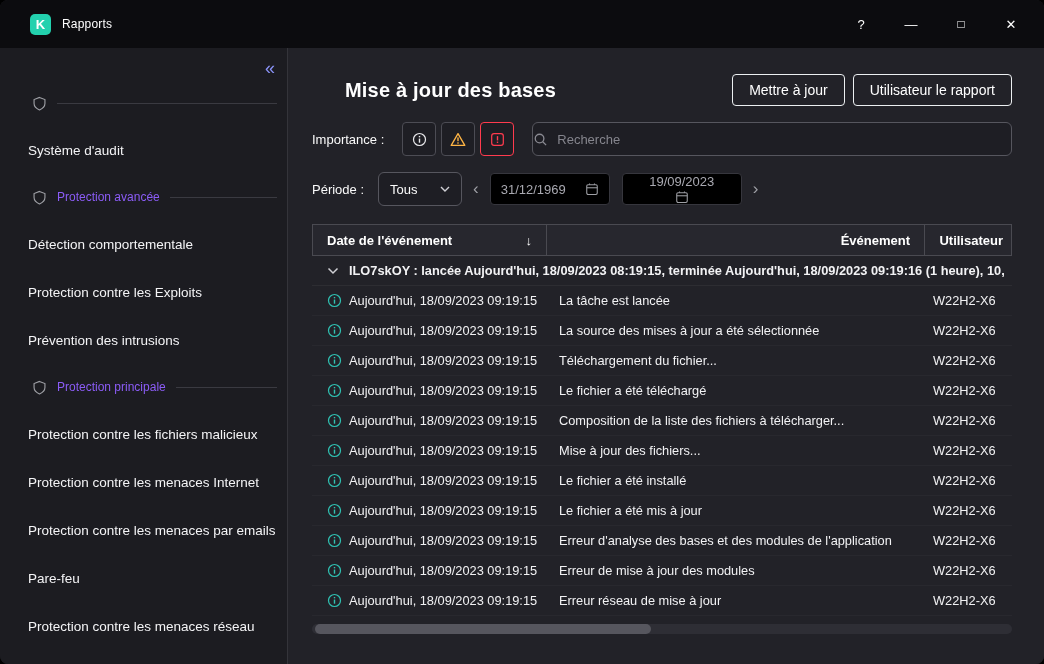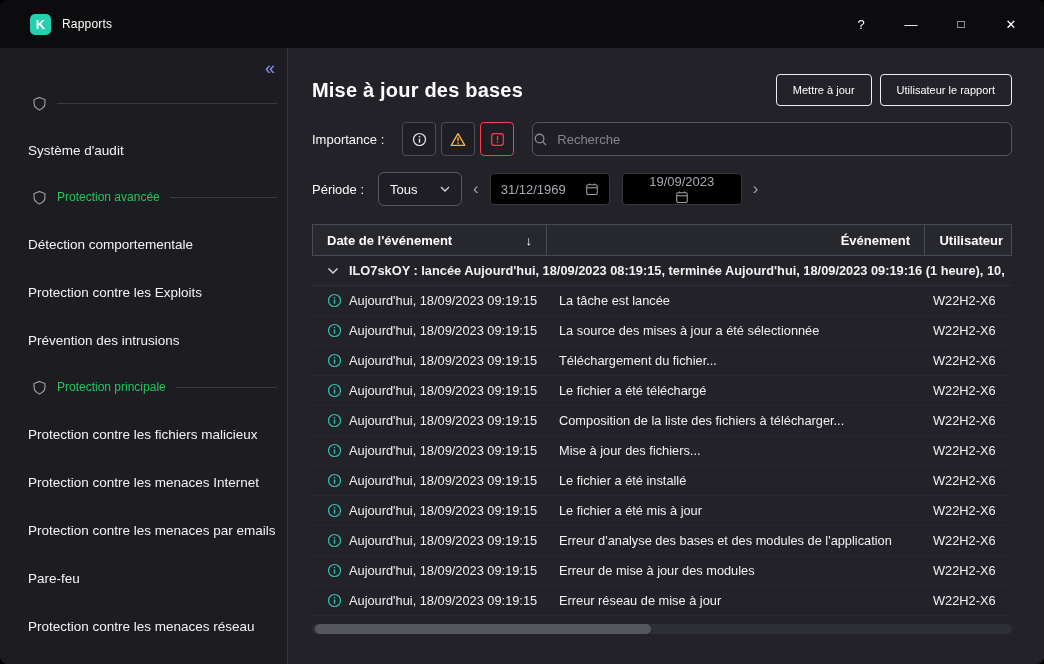--- a/index.html
+++ b/index.html
@@ -12,29 +12,29 @@
   .win-title { color:#fff; font-size:12px; margin-left:11px; letter-spacing:.2px; }
   .win-controls { margin-left:auto; display:flex; align-items:center; gap:24px; }
   .wc { background:none; border:none; color:#fff; font-size:13px; width:26px; height:26px; cursor:pointer; font-family:inherit; }
   .wc.max { font-size:12px; }
   
   .body { flex:1; display:flex; min-height:0; }
   .sidebar { flex:0 0 288px; width:288px; background:#1c1c21; border-right:1px solid #34343a; padding-top:8px; overflow:hidden; }
   .collapse-row { height:24px; display:flex; justify-content:flex-end; padding-right:12px; }
   .collapse-btn { background:none; border:none; color:#8a93f8; font-size:18px; line-height:20px; cursor:pointer; font-family:inherit; }
   .sb-section { height:46px; display:flex; align-items:center; gap:10px; padding:0 10px 0 32px; }
-  .sb-sec-lbl { color:#22c55e; font-size:12px; white-space:nowrap; }
+  .sb-sec-lbl { color:#8b5cf6; font-size:12px; white-space:nowrap; }
   .sb-line { flex:1; height:1px; background:#3a3a41; }
   .sb-item { height:48px; display:flex; align-items:center; padding-left:28px; color:#f4f4f6; font-size:13.5px; cursor:pointer; }
   
   .main { flex:1; background:#222228; padding:26px 32px 0 24px; min-width:0; }
-  .main-header { display:flex; align-items:center; justify-content:space-between; }
+  .main-header { display:flex; align-items:center; justify-content:space-between;margin-left:33px; }
   .page-title { color:#fff; font-size:20px; font-weight:700; letter-spacing:.2px; }
   .actions { display:flex; gap:8px; }
-  .btn-outline { height:32px; padding:0 16px; border:1px solid #eceff1; background:transparent; border-radius:4px; color:#fff; font-size:11px; font-family:inherit; cursor:pointer; white-space:nowrap; }
+  .btn-outline { height:32px; padding:0 16px; border:1px solid #eceff1; background:transparent; border-radius:4px; color:#fff; font-size:14px; font-family:inherit; cursor:pointer; white-space:nowrap; }
   .filter-row { margin-top:16px; display:flex; align-items:center; height:34px; }
   .flabel { color:#fafafa; font-size:13px; white-space:nowrap; }
   .imp-group { display:flex; gap:5px; margin-left:18px; }
   .imp-btn { width:34px; height:34px; border:1px solid #4c4c54; border-radius:4px; background:#1e1e24; display:grid; place-items:center; cursor:pointer; }
   .imp-btn.critical { border-color:#ff3b4e; }
   .search { flex:1; margin-left:18px; height:34px; border:1px solid #56565e; border-radius:6px; background:#1e1e24; display:flex; align-items:center; padding:0 0; gap:9px; }
   .search input { flex:1; background:transparent; border:none; outline:none; color:#e9e9ec; font-size:13px; font-family:inherit; min-width:0; }
   .search input::placeholder { color:#85858d; }
   .select { margin-left:14px; width:84px; height:34px; border:1px solid #56565e; border-radius:6px; background:#1e1e24; display:flex; align-items:center; justify-content:space-between; padding:0 11px; color:#fafafa; font-size:13px; cursor:pointer; }
   .nav-chev { color:#9fa0a6; font-size:17px; margin:0 11px; cursor:pointer; user-select:none; background:none; border:none; font-family:inherit; }

